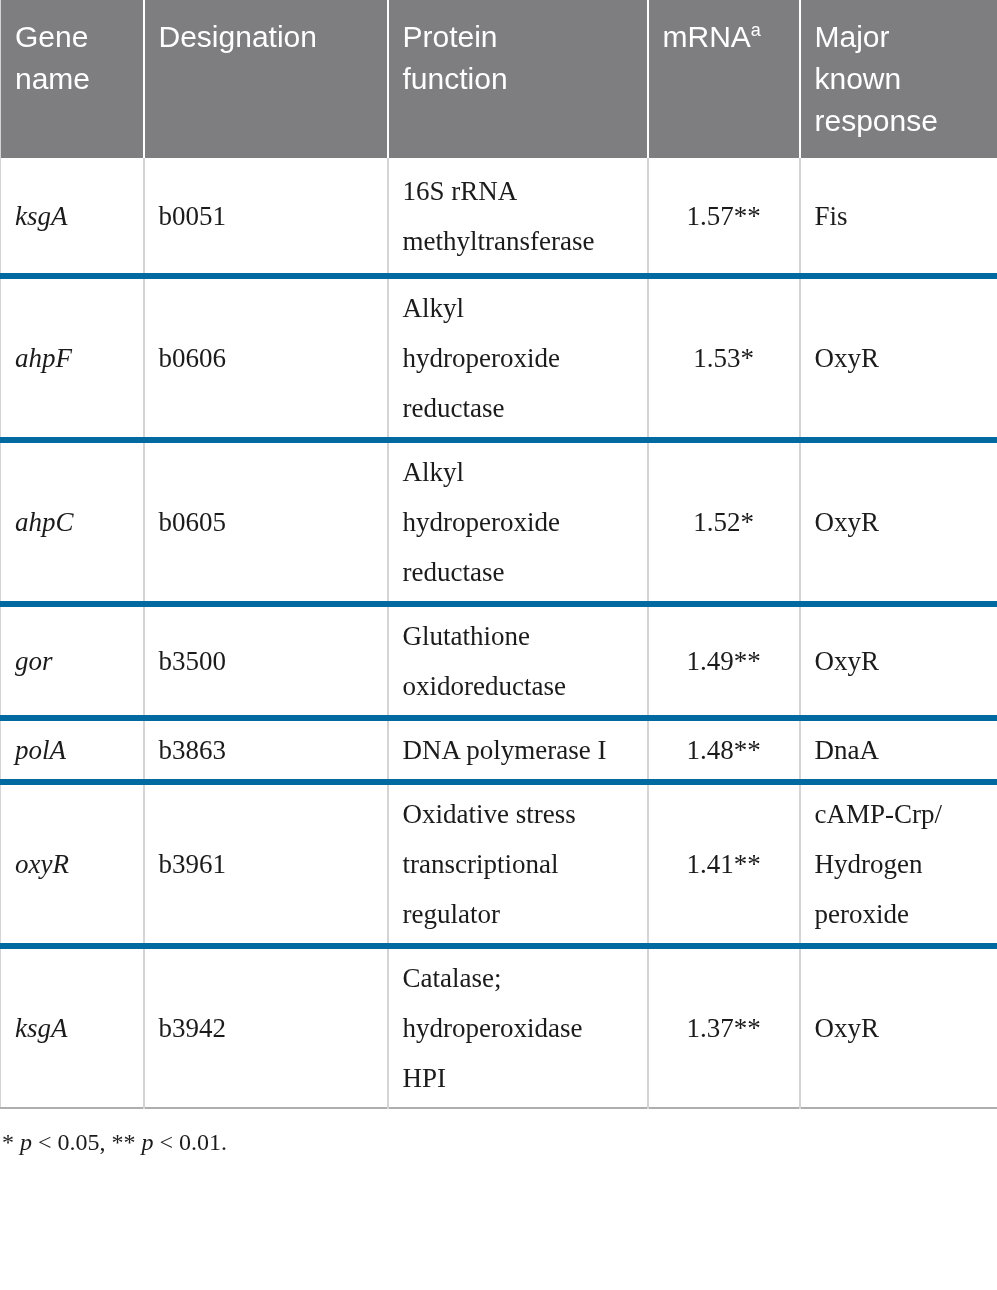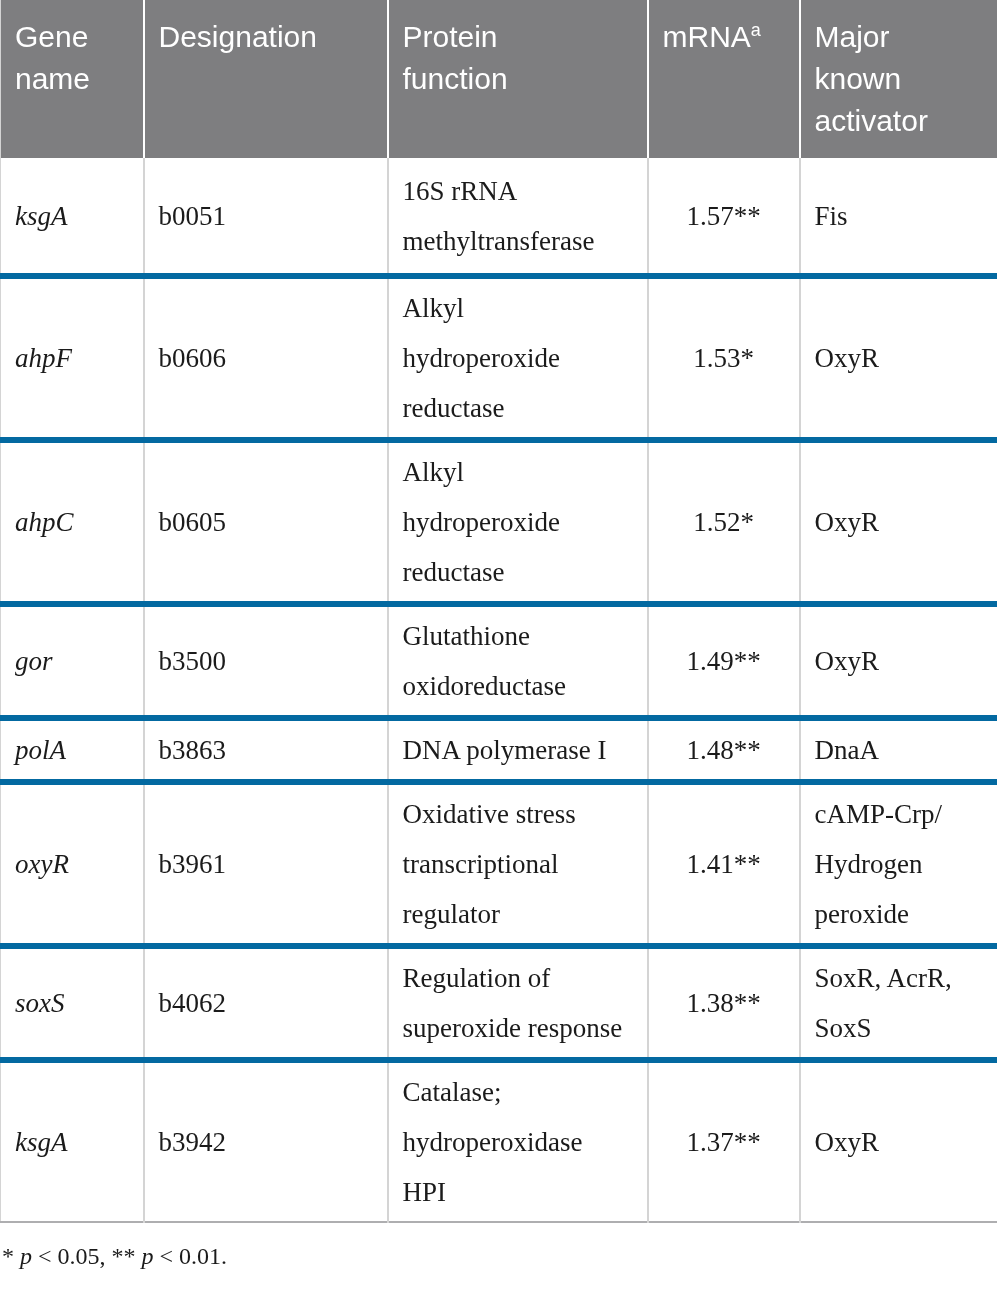--- a/index.html
+++ b/index.html
@@ -101,21 +101,21 @@
   <thead>
     <tr>
       <th>Gene
 name</th>
       <th>Designation</th>
       <th>Protein
 function</th>
       <th><span>mRNA</span><sup>a</sup></th>
       <th>Major
 known
-activator</th>
+response</th>
     </tr>
   </thead>
   <tbody>
     <tr class="r110">
       <td class="gene">ksgA</td>
       <td>b0051</td>
       <td class="prewrap">16S rRNA
 methyltransferase</td>
       <td class="mrna">1.57**</td>
       <td class="prewrap">Fis</td>
@@ -157,29 +157,20 @@
       <td class="gene">oxyR</td>
       <td>b3961</td>
       <td class="prewrap">Oxidative stress
 transcriptional
 regulator</td>
       <td class="mrna">1.41**</td>
       <td class="prewrap">cAMP-Crp/
 Hydrogen
 peroxide</td>
     </tr>
-    <tr class="r112">
-      <td class="gene">soxS</td>
-      <td>b4062</td>
-      <td class="prewrap">Regulation of
-superoxide response</td>
-      <td class="mrna">1.38**</td>
-      <td class="prewrap">SoxR, AcrR,
-SoxS</td>
-    </tr>
     <tr class="r160">
       <td class="gene">ksgA</td>
       <td>b3942</td>
       <td class="prewrap">Catalase;
 hydroperoxidase
 HPI</td>
       <td class="mrna">1.37**</td>
       <td class="prewrap">OxyR</td>
     </tr>
   </tbody>

